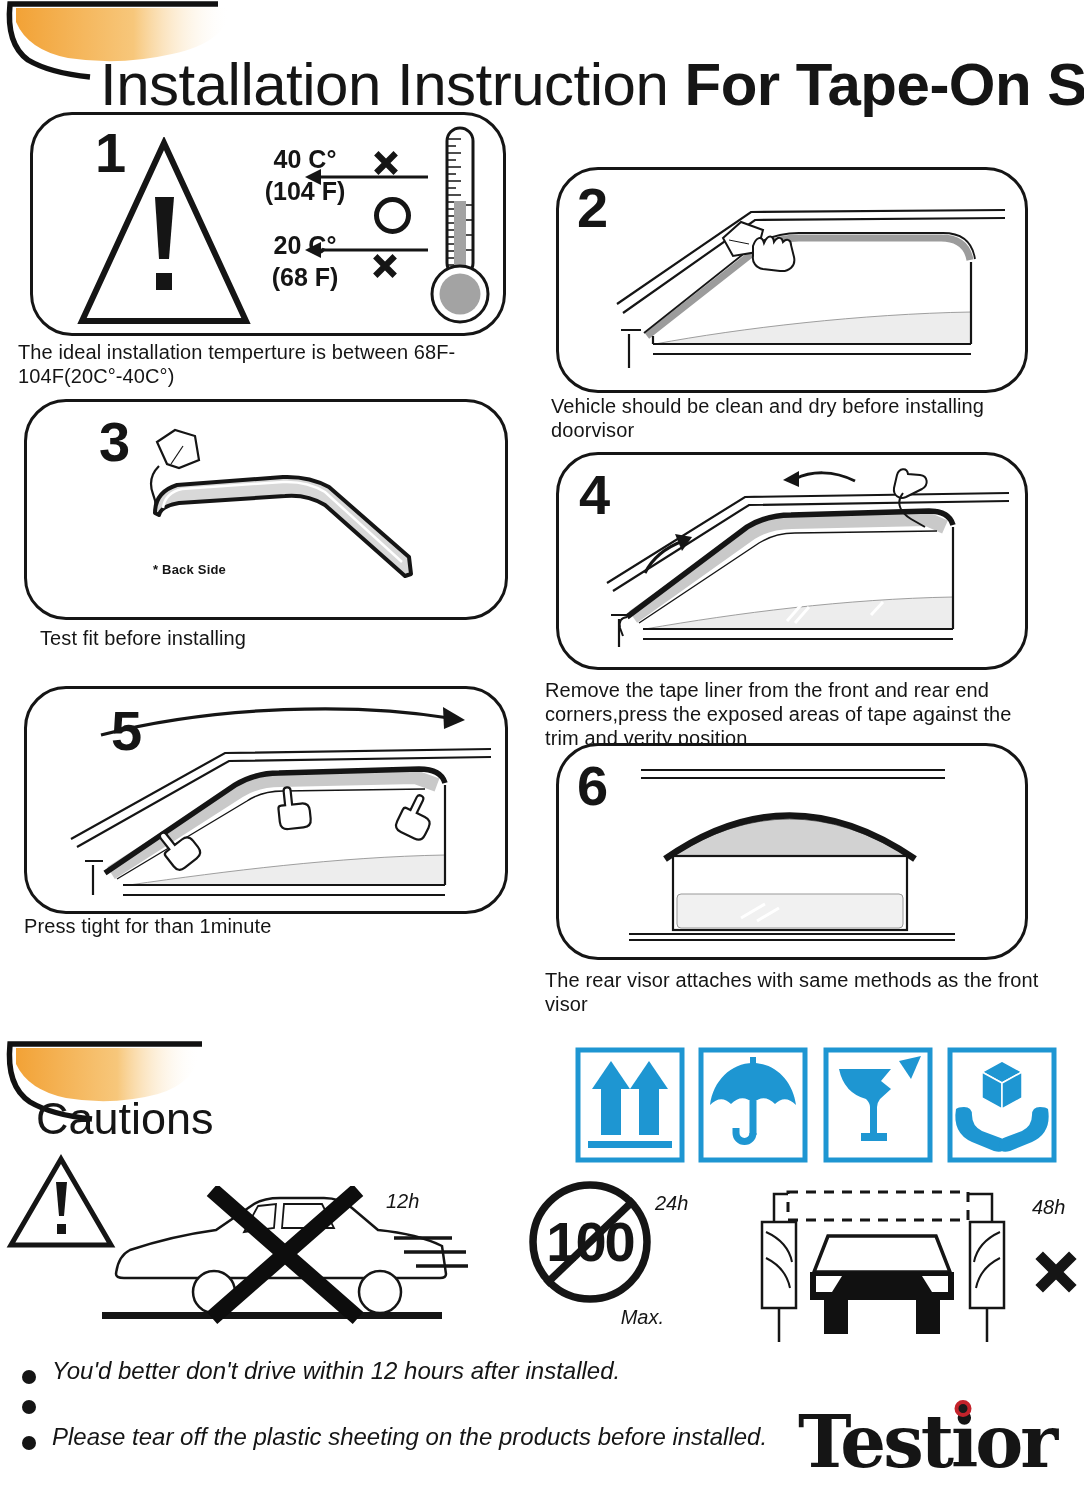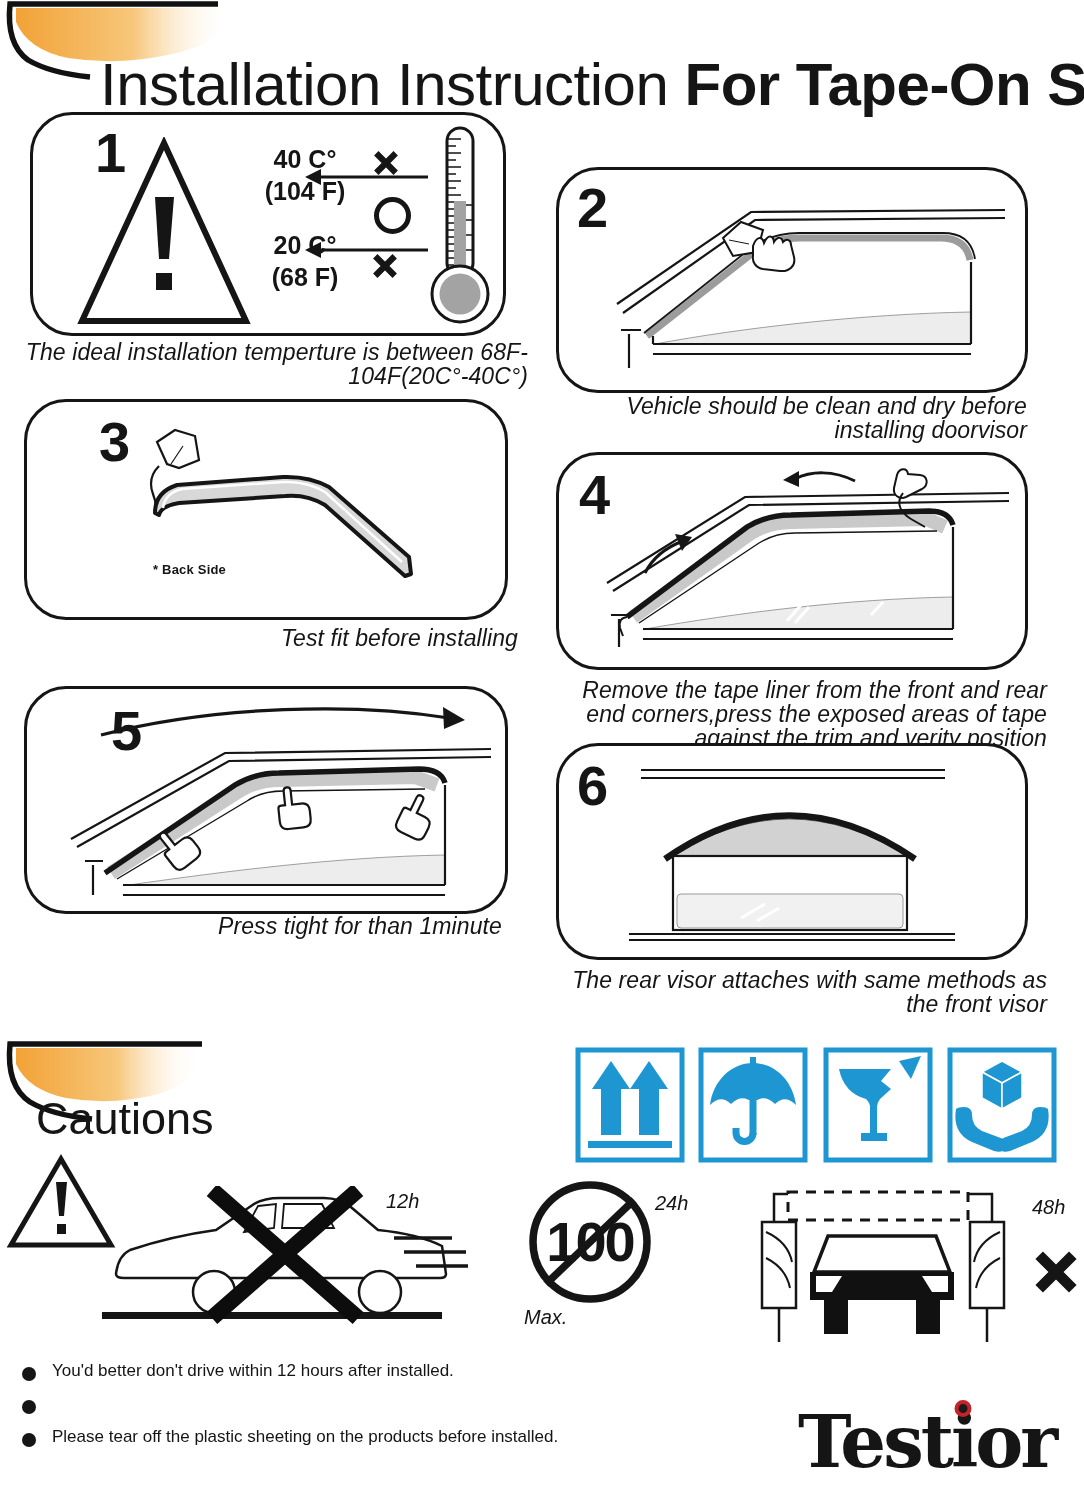--- a/index.html
+++ b/index.html
@@ -9,34 +9,34 @@
   .abs{position:absolute;}
 
   
   .title{position:absolute;left:52px;top:10px;font-size:60px;white-space:nowrap;letter-spacing:-0.5px;margin-left:48px;}
   .title .reg{font-weight:400;}
   .title .b{font-weight:700;}
 
   
   .panel{position:absolute;border:3.5px solid #151515;border-radius:42px;background:#fff;}
   .num{position:absolute;font-weight:700;font-size:56px;line-height:1;}
-  .cap{position:absolute;text-align:right;font-size:23px;line-height:24px;letter-spacing:0.1px;font-style:italic;}
+  .cap{position:absolute;text-align:left;font-size:20px;line-height:24px;letter-spacing:0.1px;}
 
   
   .tlabel{position:absolute;width:120px;text-align:center;font-weight:700;font-size:25px;}
   .omark{position:absolute;width:27px;height:27px;border:5px solid #151515;border-radius:50%;background:#fff;}
   .backside{position:absolute;font-size:13px;font-weight:700;letter-spacing:0.2px;}
 
   
   .cheading{position:absolute;left:36px;top:1056px;font-size:45px;font-weight:400;}
   .hrs{position:absolute;font-size:20px;font-weight:400;font-style:italic;}
   .no100 text{font-family:"Liberation Sans",sans-serif;font-weight:700;font-size:56px;letter-spacing:-2px;fill:#151515;}
 
   .bullets{position:absolute;left:14px;top:1358px;width:820px;}
-  .bullet-row{display:flex;align-items:center;margin-bottom:10px;font-size:17px;line-height:26px;}
+  .bullet-row{display:flex;align-items:flex-end;margin-bottom:10px;font-size:24px;line-height:26px;font-style:italic;}
   .bullet-dot{flex:0 0 auto;width:14px;height:14px;border-radius:50%;background:#151515;margin:6px 16px 0 8px;}
 
   
   .brand{position:absolute;left:798px;top:1402px;font-family:"DejaVu Serif",serif;font-weight:700;
          font-size:72px;letter-spacing:-3px;line-height:1.1;white-space:nowrap;}
   .brand-i{position:relative;}
   .brand-i::after{content:"";position:absolute;left:50%;top:1px;transform:translateX(-50%);
                   width:9px;height:9px;border:4.5px solid #c4232b;border-radius:50%;background:#1a1a1a;}
 </style>
 </head>
@@ -245,21 +245,21 @@
     <path d="M298,52 h58 M308,66 h62 M320,80 h54" stroke="#151515" stroke-width="3.5" fill="none"></path>
     <path d="M116,4 L262,132 M262,4 L116,132" stroke="#0d0d0d" stroke-width="16" fill="none"></path>
   </svg>
   <span class="hrs" style="left:386px;top:1190px">12h</span>
 
   <svg class="abs no100" style="left:522px;top:1174px" width="140" height="140" viewBox="0 0 140 140">
     <circle cx="68" cy="68" r="57" fill="none" stroke="#151515" stroke-width="7.5"></circle>
     <text x="68" y="87" text-anchor="middle">100</text>
     <path d="M24,110 L112,26" stroke="#151515" stroke-width="7.5"></path>
   </svg>
-  <span class="hrs" style="left:524px;top:1306px;width:140px;text-align:left">Max.</span>
+  <span class="hrs" style="left:524px;top:1306px;width:140px;text-align:right">Max.</span>
   <span class="hrs" style="left:655px;top:1192px">24h</span>
 
   <svg class="abs" style="left:758px;top:1184px" width="250" height="168" viewBox="0 0 250 168">
     <rect x="30" y="8" width="180" height="28" fill="none" stroke="#151515" stroke-width="3" stroke-dasharray="10,8"></rect>
     <path d="M30,10 H16 V38 M210,10 H234 V38" fill="none" stroke="#151515" stroke-width="2.5"></path>
     <rect x="4" y="38" width="34" height="86" fill="#fff" stroke="#151515" stroke-width="2.5"></rect>
     <path d="M8,48 Q30,58 34,78 M8,74 Q28,84 32,104" stroke="#151515" stroke-width="2" fill="none"></path>
     <rect x="212" y="38" width="34" height="86" fill="#fff" stroke="#151515" stroke-width="2.5"></rect>
     <path d="M242,48 Q220,58 216,78 M242,74 Q222,84 218,104" stroke="#151515" stroke-width="2" fill="none"></path>
     <path d="M21,124 V158 M229,124 V158" stroke="#151515" stroke-width="2.5" fill="none"></path>

